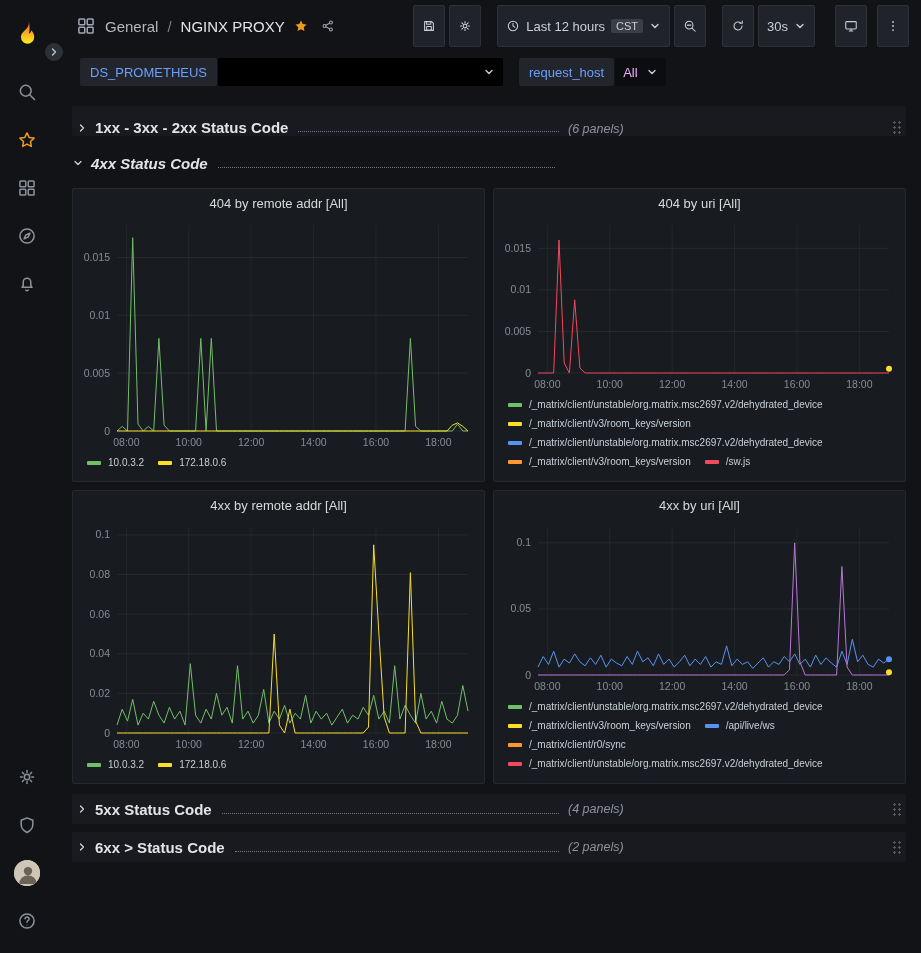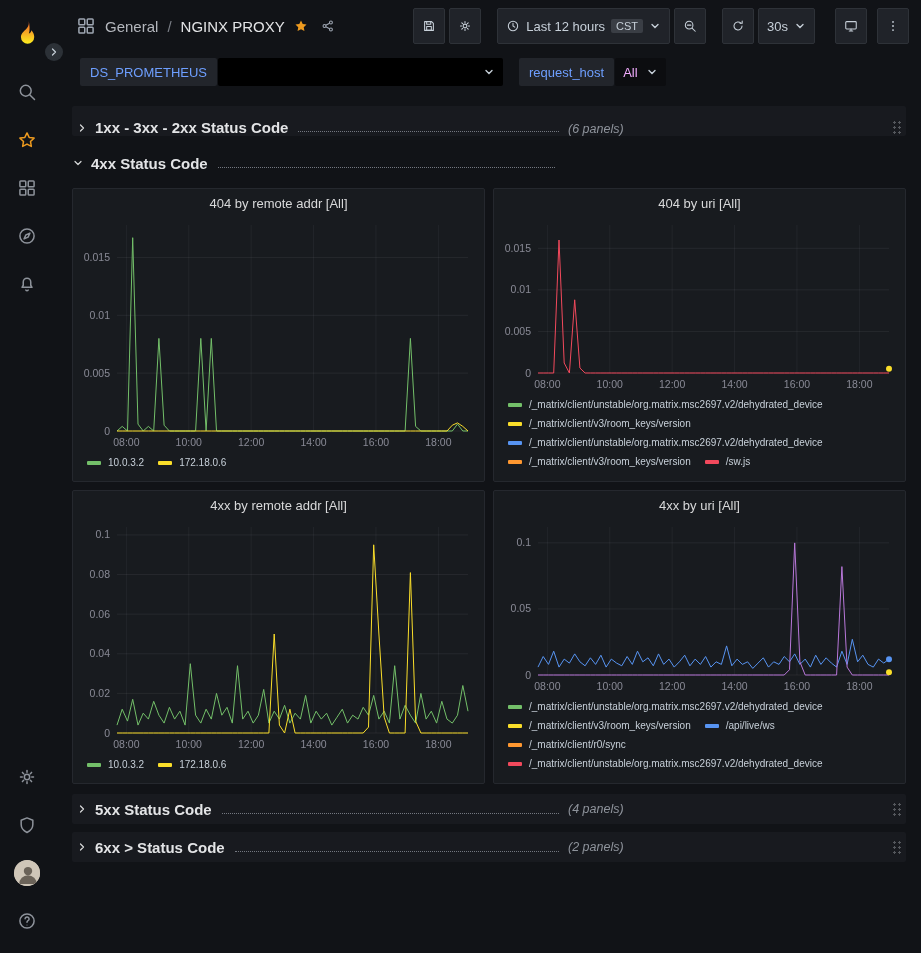--- a/index.html
+++ b/index.html
@@ -32,21 +32,21 @@
   .main { flex:1; display:flex; flex-direction:column; min-width:0; }
 
   .navbar { height:52px; flex:none; display:flex; align-items:center; padding:0 12px 0 22px; }
   .nav-left { display:flex; align-items:center; gap:9px; }
   .crumb-section { color:#b4b7bd; font-size:15px; cursor:pointer; }
   .crumb-sep { color:#7b7f87; font-size:15px; }
   .crumb-title { color:#e3e4e6; font-size:15px; font-weight:500; cursor:pointer; }
   .fav-star { color:#ED9A1F; cursor:pointer; display:flex; }
   .share-ic { color:#9fa7b3; cursor:pointer; display:flex; margin-left:4px; }
   .nav-right { margin-left:auto; display:flex; align-items:center; gap:4px; }
-  .ibtn { display:flex; align-items:center; gap:6px; height:36px; padding:0 8px; background:#202329; border:1px solid #2e3238; border-radius:2px; color:#c7d0d9; font-size:13px; font-family:inherit; cursor:pointer; }
+  .ibtn { display:flex; align-items:center; gap:6px; height:42px; padding:0 8px; background:#202329; border:1px solid #2e3238; border-radius:2px; color:#c7d0d9; font-size:13px; font-family:inherit; cursor:pointer; }
   .ibtn .chip { background:#3a3e45; color:#c7d0d9; font-size:11px; padding:1px 5px; border-radius:2px; }
   .ml12 { margin-left:12px; } .ml16 { margin-left:16px; } .ml6 { margin-left:6px; }
 
   
   .varbar { flex:none; display:flex; align-items:center; gap:1px; padding:6px 15px 8px 26px; }
   .var-label { height:28px; display:flex; align-items:center; padding:0 10px; background:#22252b; border-radius:2px; color:#6E9FFF; font-size:13px; font-weight:500; }
   .var-select { height:28px; display:flex; align-items:center; gap:8px; padding:0 8px; background:#0c0d10; border-radius:2px; color:#f0abfc; font-size:13px; cursor:pointer; }
   .var-select.redacted { width:285px; background:#000; justify-content:flex-end; }
   .var-select .caret { color:#c7d0d9; }
   .vargap { width:14px; }
@@ -55,21 +55,21 @@
   .dash { flex:1; padding:4px 15px 0 18px; overflow:hidden; }
   .rowhead { display:flex; align-items:center; height:30px; cursor:pointer; border-radius:2px; }
   .rowhead.collapsed { background:rgba(204,204,220,0.04); padding:0 4px; }
   .rowhead .head-left { display:flex; align-items:center; gap:7px; width:486px; flex:none; }
   .row-chev { color:#d8d9da; display:flex; flex:none; }
   .row-title { font-size:15px; font-weight:600; color:#e3e4e6; white-space:nowrap; }
   .leader { flex:1; height:9px; border-bottom:1.5px dotted #737780; margin:0 3px; }
   .row-count { font-size:12.5px; font-style:italic; color:#8e939b; margin-left:6px; white-space:nowrap; }
   .row-spacer { flex:1; }
   .drag-dots { width:10px; height:17px; flex:none; background-image:radial-gradient(#55585d 1.1px, transparent 1.3px); background-size:5px 5px; background-position:0 1px; cursor:grab; }
-  .mt8 { margin:8px 0 6px;align-items:flex-end; } .mt12 { margin:12px 0 10px; } .mtrow { margin:8px 0 6px; }
+  .mt8 { margin:8px 0 6px;align-items:flex-end; } .mt12 { margin:12px 0 10px;font-style:italic; } .mtrow { margin:8px 0 6px; }
 
   .grid { display:grid; grid-template-columns:1fr 1fr; gap:8px; }
   .panel { height:294px; background:#181b1f; border:1px solid #25282e; border-radius:2px; overflow:hidden; display:flex; flex-direction:column; }
   .panel-title { height:28px; flex:none; display:flex; align-items:center; justify-content:center; font-size:13px; font-weight:500; color:#d8d9da; cursor:pointer; }
   .chart-area { flex:none; width:100%; }
   .chart-area.tall { height:234px; }
   .chart-area.short { height:176px; }
   .chart-area svg { display:block; }
   .chart-area text { fill:rgba(204,204,220,0.62); font-family:"Liberation Sans",sans-serif; font-size:10.5px; }
   .legend { flex:none; padding:2px 14px 6px; display:flex; flex-wrap:wrap; column-gap:14px; line-height:19px; overflow:hidden; font-size:10px; color:#c7d0d9; }

